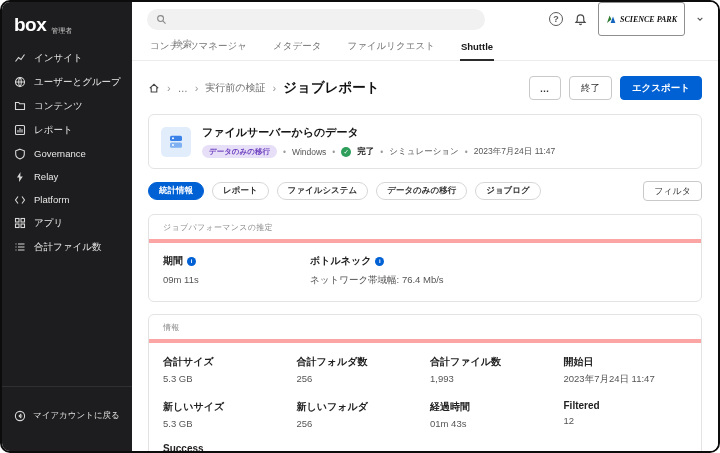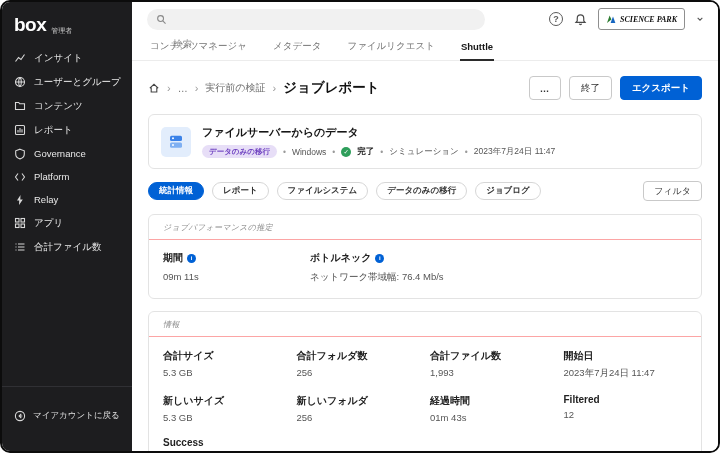--- a/index.html
+++ b/index.html
@@ -17,21 +17,21 @@
   .side-footer { margin-top:auto; display:flex; align-items:center; gap:7px; padding:23px 12px; font-size:8.5px; color:#e0e0e0; cursor:pointer; border-top:1px solid #303034; }
 
   
   .main { flex:1; display:flex; flex-direction:column; min-width:0; background:#fff; }
   .topbar { height:34px; display:flex; align-items:center; gap:10px; padding:0 14px 0 15px; flex:none; }
   .search-box { width:338px; height:21px; background:#f1f1f1; border-radius:11px; display:flex; align-items:center; gap:6px; padding:0 9px; }
   .search-box input { flex:1; border:none; background:transparent; outline:none; font-size:9.5px; color:#333; font-family:inherit;margin-top:48px; }
   .search-box input::placeholder { color:#8d8d8d; }
   .top-right { margin-left:auto; display:flex; align-items:center; gap:11px; }
   .help-circle { width:14px; height:14px; border:1.3px solid #5a5a5a; border-radius:50%; color:#5a5a5a; font-size:9px; font-weight:bold; display:flex; align-items:center; justify-content:center; cursor:pointer; }
-  .org-chip { display:flex; align-items:center; gap:4px; border:1px solid #8f8f8f; border-radius:3px; background:#fff; height:22px; padding:4px 7px; cursor:pointer; }
+  .org-chip { display:flex; align-items:center; gap:4px; border:1px solid #8f8f8f; border-radius:3px; background:#fff; height:22px; padding:16px 7px; cursor:pointer; }
   .org-text { font-family:"Liberation Serif","DejaVu Serif",serif; font-style:italic; font-weight:bold; font-size:8px; color:#111; white-space:nowrap; }
 
   .tabs { display:flex; gap:24px; padding:0 17px; height:25px; align-items:flex-end; border-bottom:1px solid #ececec; flex:none; }
   .tab { font-size:9.5px; color:#757575; padding:0 1px 7px; cursor:pointer; white-space:nowrap; }
   .tab.active { color:#161616; font-weight:bold; border-bottom:2px solid #2b2b2b; margin-bottom:-1px; }
 
   .crumb-row { display:flex; align-items:center; gap:7px; padding:15px 16px 10px; flex:none; }
   .crumb-sep { color:#9a9a9a; font-size:11px; }
   .crumb-dim { color:#6d6d6d; font-size:10px; }
   .crumb-current { color:#111; font-size:13.5px; font-weight:bold; }
@@ -49,21 +49,21 @@
   .tag { background:var(--tag-bg,#e7def7); color:var(--tag-text,#6f42c1); font-size:7.5px; font-weight:bold; padding:1.5px 7px; border-radius:8px; }
   .dot-sep { color:#9a9a9a; }
   .check { width:10px; height:10px; border-radius:50%; background:var(--success,#2e9e5b); color:#fff; font-size:6.5px; display:flex; align-items:center; justify-content:center; }
 
   .pill-row { display:flex; align-items:center; gap:8px; margin:12px 0 13px; }
   .pill { height:18px; border-radius:9px; border:1px solid #d6d6d6; background:#fff; color:#333; font-size:8.5px; font-weight:bold; padding:0 10px; display:flex; align-items:center; cursor:pointer; white-space:nowrap; font-family:inherit; }
   .pill.active { background:var(--accent,#0061d5); border-color:var(--accent,#0061d5); color:#fff; }
   .filter-btn { margin-left:auto; height:20px; border:1px solid #c9c9c9; border-radius:4px; background:#fff; color:#333; font-size:9px; padding:0 10px; display:flex; align-items:center; cursor:pointer; font-family:inherit; }
 
   .panel { border:1px solid #e3e3e3; border-radius:6px; background:#fff; margin-top:12px; }
-  .panel-header { padding:7px 14px 6px; font-size:8px; color:#8b8b8b; border-bottom:1px solid #fca5a5; letter-spacing:0.3px;font-style:italic; }
+  .panel-header { padding:7px 14px 6px; font-size:8px; color:#8b8b8b; border-bottom:4px solid #fca5a5; letter-spacing:0.3px; }
   .perf-body { display:flex; padding:11px 14px 14px; }
   .metric { width:147px; }
   .metric:last-child { flex:1; }
   .metric-label { font-size:10px; font-weight:bold; color:#222; display:flex; align-items:center; gap:4px; }
   .info-i { width:9px; height:9px; border-radius:50%; background:var(--accent,#0061d5); color:#fff; font-size:6px; font-weight:bold; display:flex; align-items:center; justify-content:center; flex:none; }
   .metric-value { font-size:9.5px; color:#555; margin-top:6px; }
 
   .stats-grid { display:grid; grid-template-columns:repeat(4,1fr); column-gap:10px; row-gap:14px; padding:12px 14px 16px; }
   .stat-label { font-size:10px; font-weight:bold; color:#222; }
   .stat-value { font-size:9.5px; color:#555; margin-top:4px; }
@@ -116,33 +116,33 @@
     <div class="side-item">
       <span class="sicon">
           <svg viewBox="0 0 12 12" fill="none" stroke="#d8d8d8" stroke-width="1.1">
             <path d="M6 1.2L10.3 2.8V6c0 2.6-1.8 4.2-4.3 4.9C3.5 10.2 1.7 8.6 1.7 6V2.8z"></path>
           </svg>
         </span>
       <span>Governance</span>
     </div>
     <div class="side-item">
       <span class="sicon">
-          <svg viewBox="0 0 12 12" fill="none" stroke="#d8d8d8" stroke-width="1.1">
-            <path d="M4 2.5L1.5 6L4 9.5M8 2.5L10.5 6L8 9.5"></path>
-          </svg>
-        </span>
-      <span>Platform</span>
-    </div>
-    <div class="side-item">
-      <span class="sicon">
           <svg viewBox="0 0 12 12">
             <path d="M6.5 1L3 6.5h2.2L5 11l3.8-5.5H6.3z" fill="#d8d8d8"></path>
           </svg>
         </span>
       <span>Relay</span>
+    </div>
+    <div class="side-item">
+      <span class="sicon">
+          <svg viewBox="0 0 12 12" fill="none" stroke="#d8d8d8" stroke-width="1.1">
+            <path d="M4 2.5L1.5 6L4 9.5M8 2.5L10.5 6L8 9.5"></path>
+          </svg>
+        </span>
+      <span>Platform</span>
     </div>
     <div class="side-item">
       <span class="sicon">
           <svg viewBox="0 0 12 12" fill="none" stroke="#d8d8d8" stroke-width="1.1">
             <rect x="1.5" y="1.5" width="3.5" height="3.5"></rect>
             <rect x="7" y="1.5" width="3.5" height="3.5"></rect>
             <rect x="1.5" y="7" width="3.5" height="3.5"></rect>
             <rect x="7" y="7" width="3.5" height="3.5"></rect>
           </svg>
         </span>

